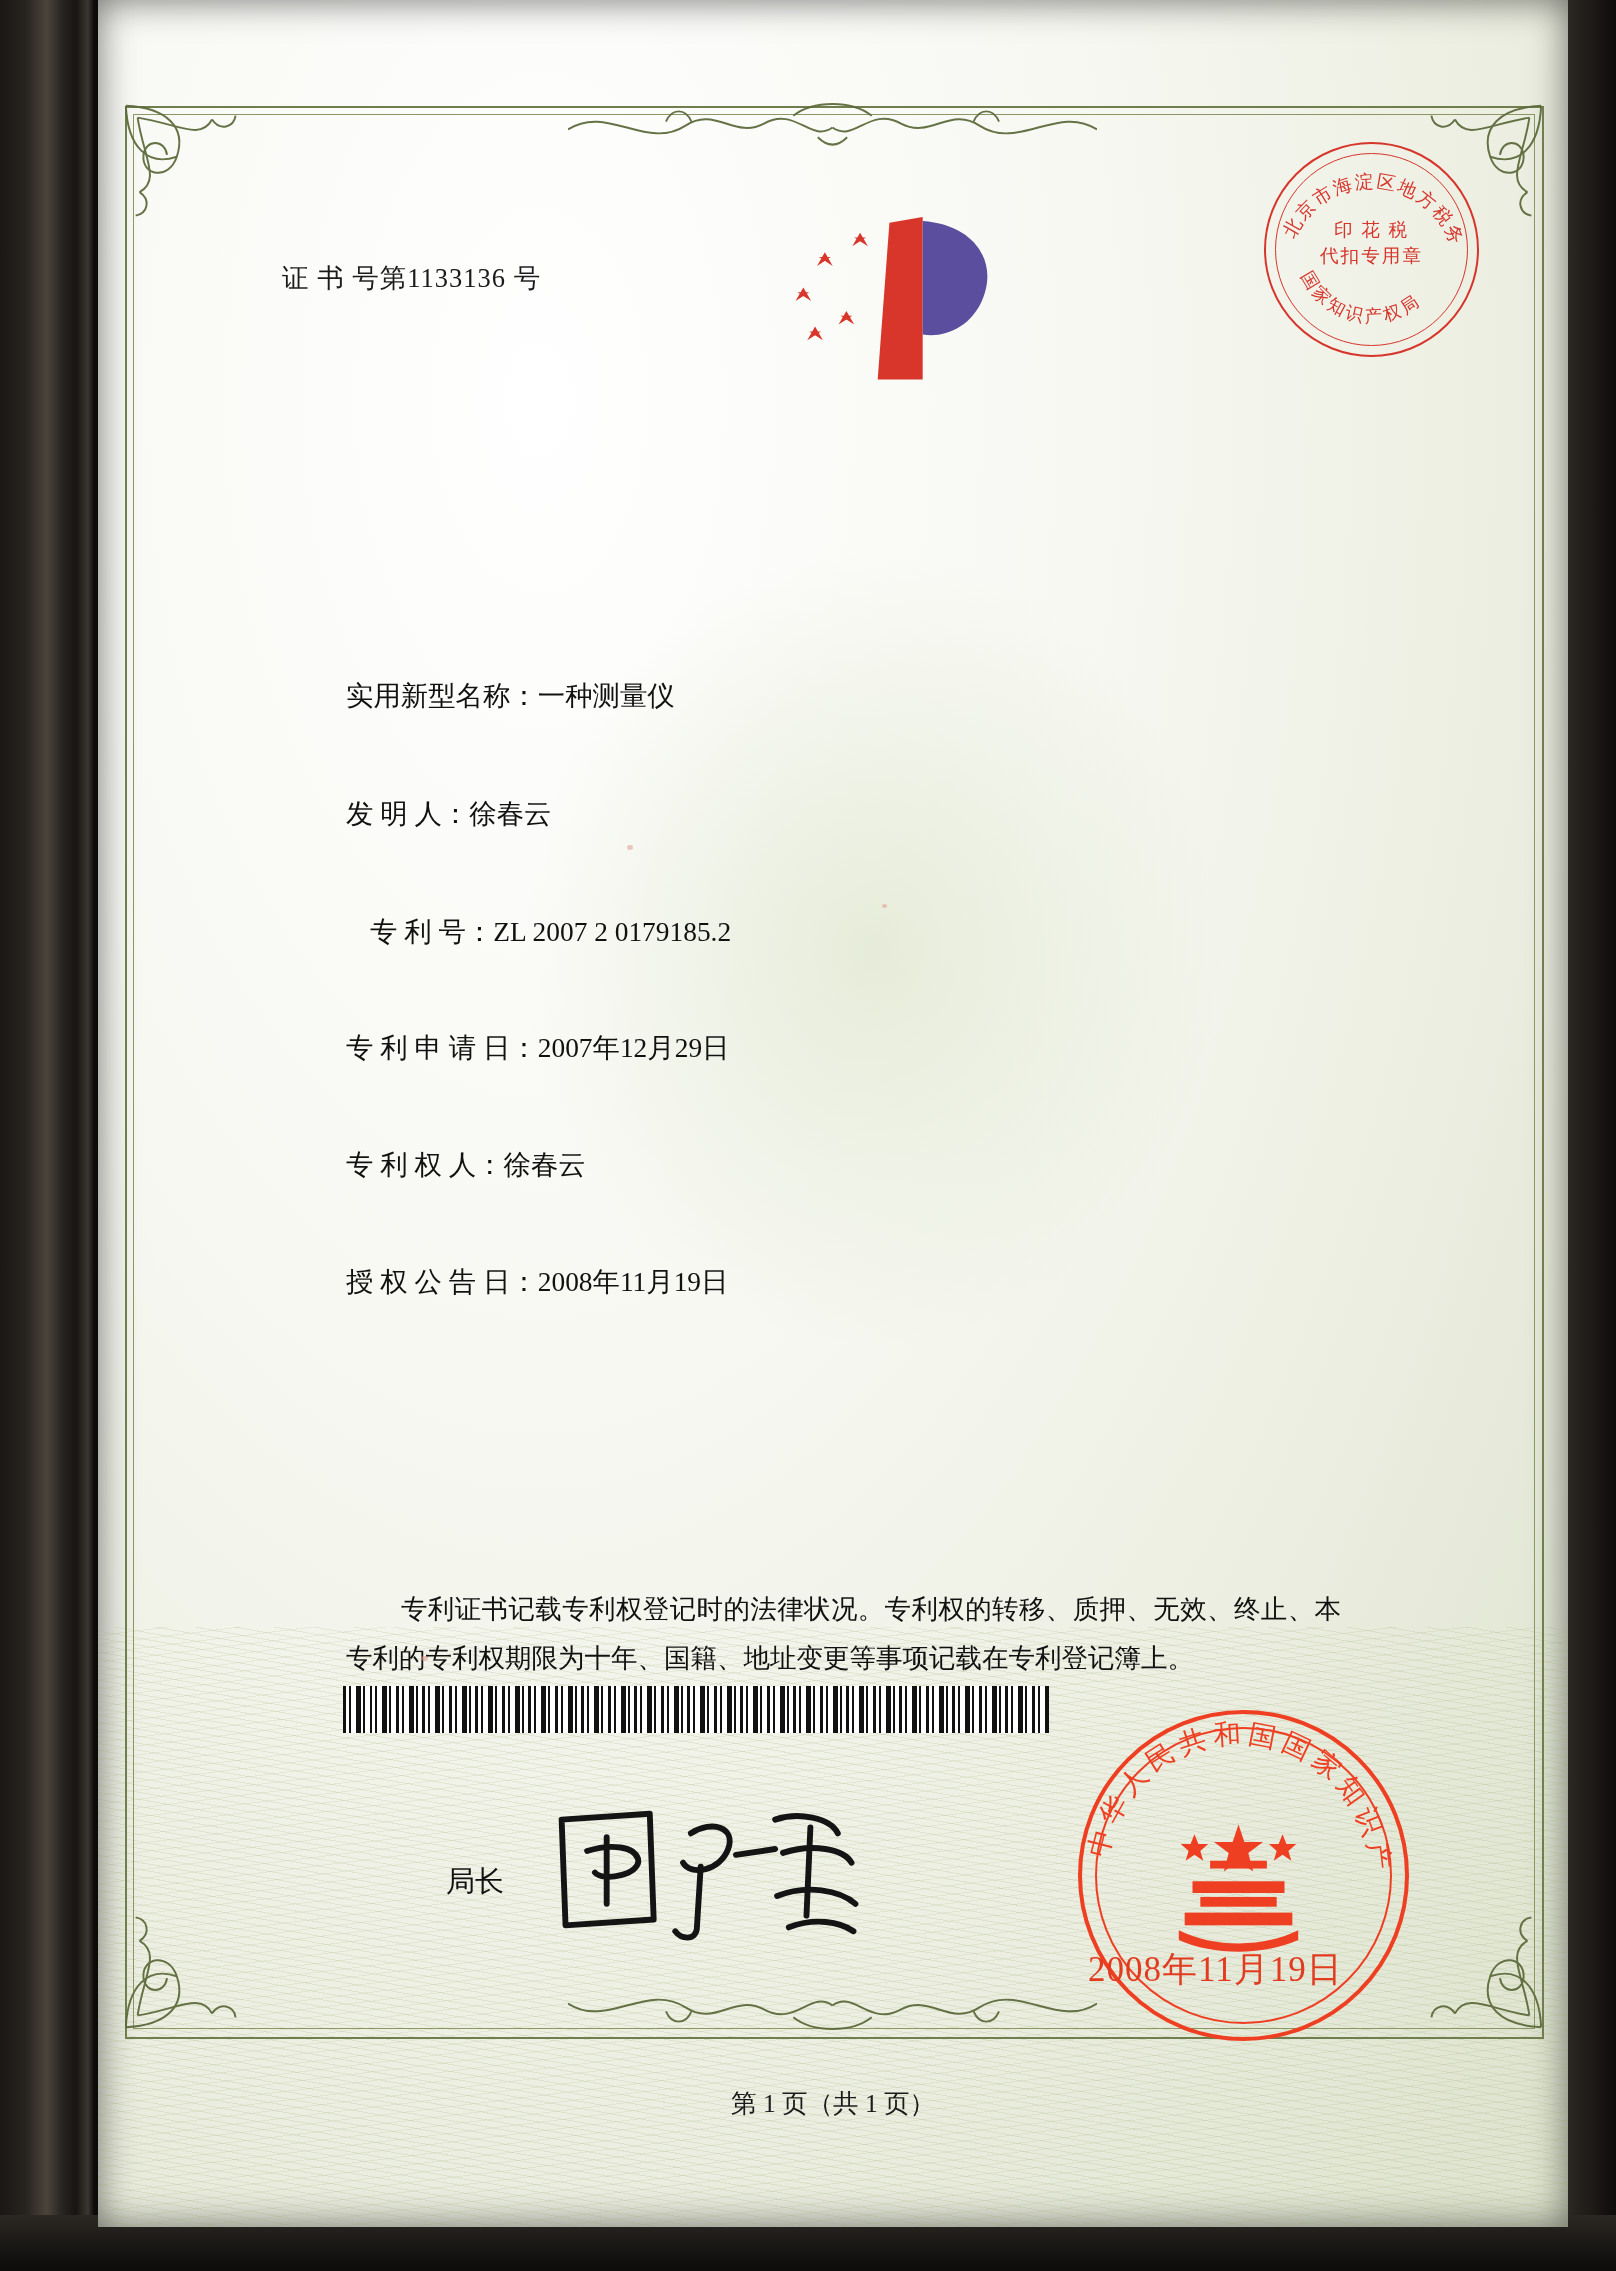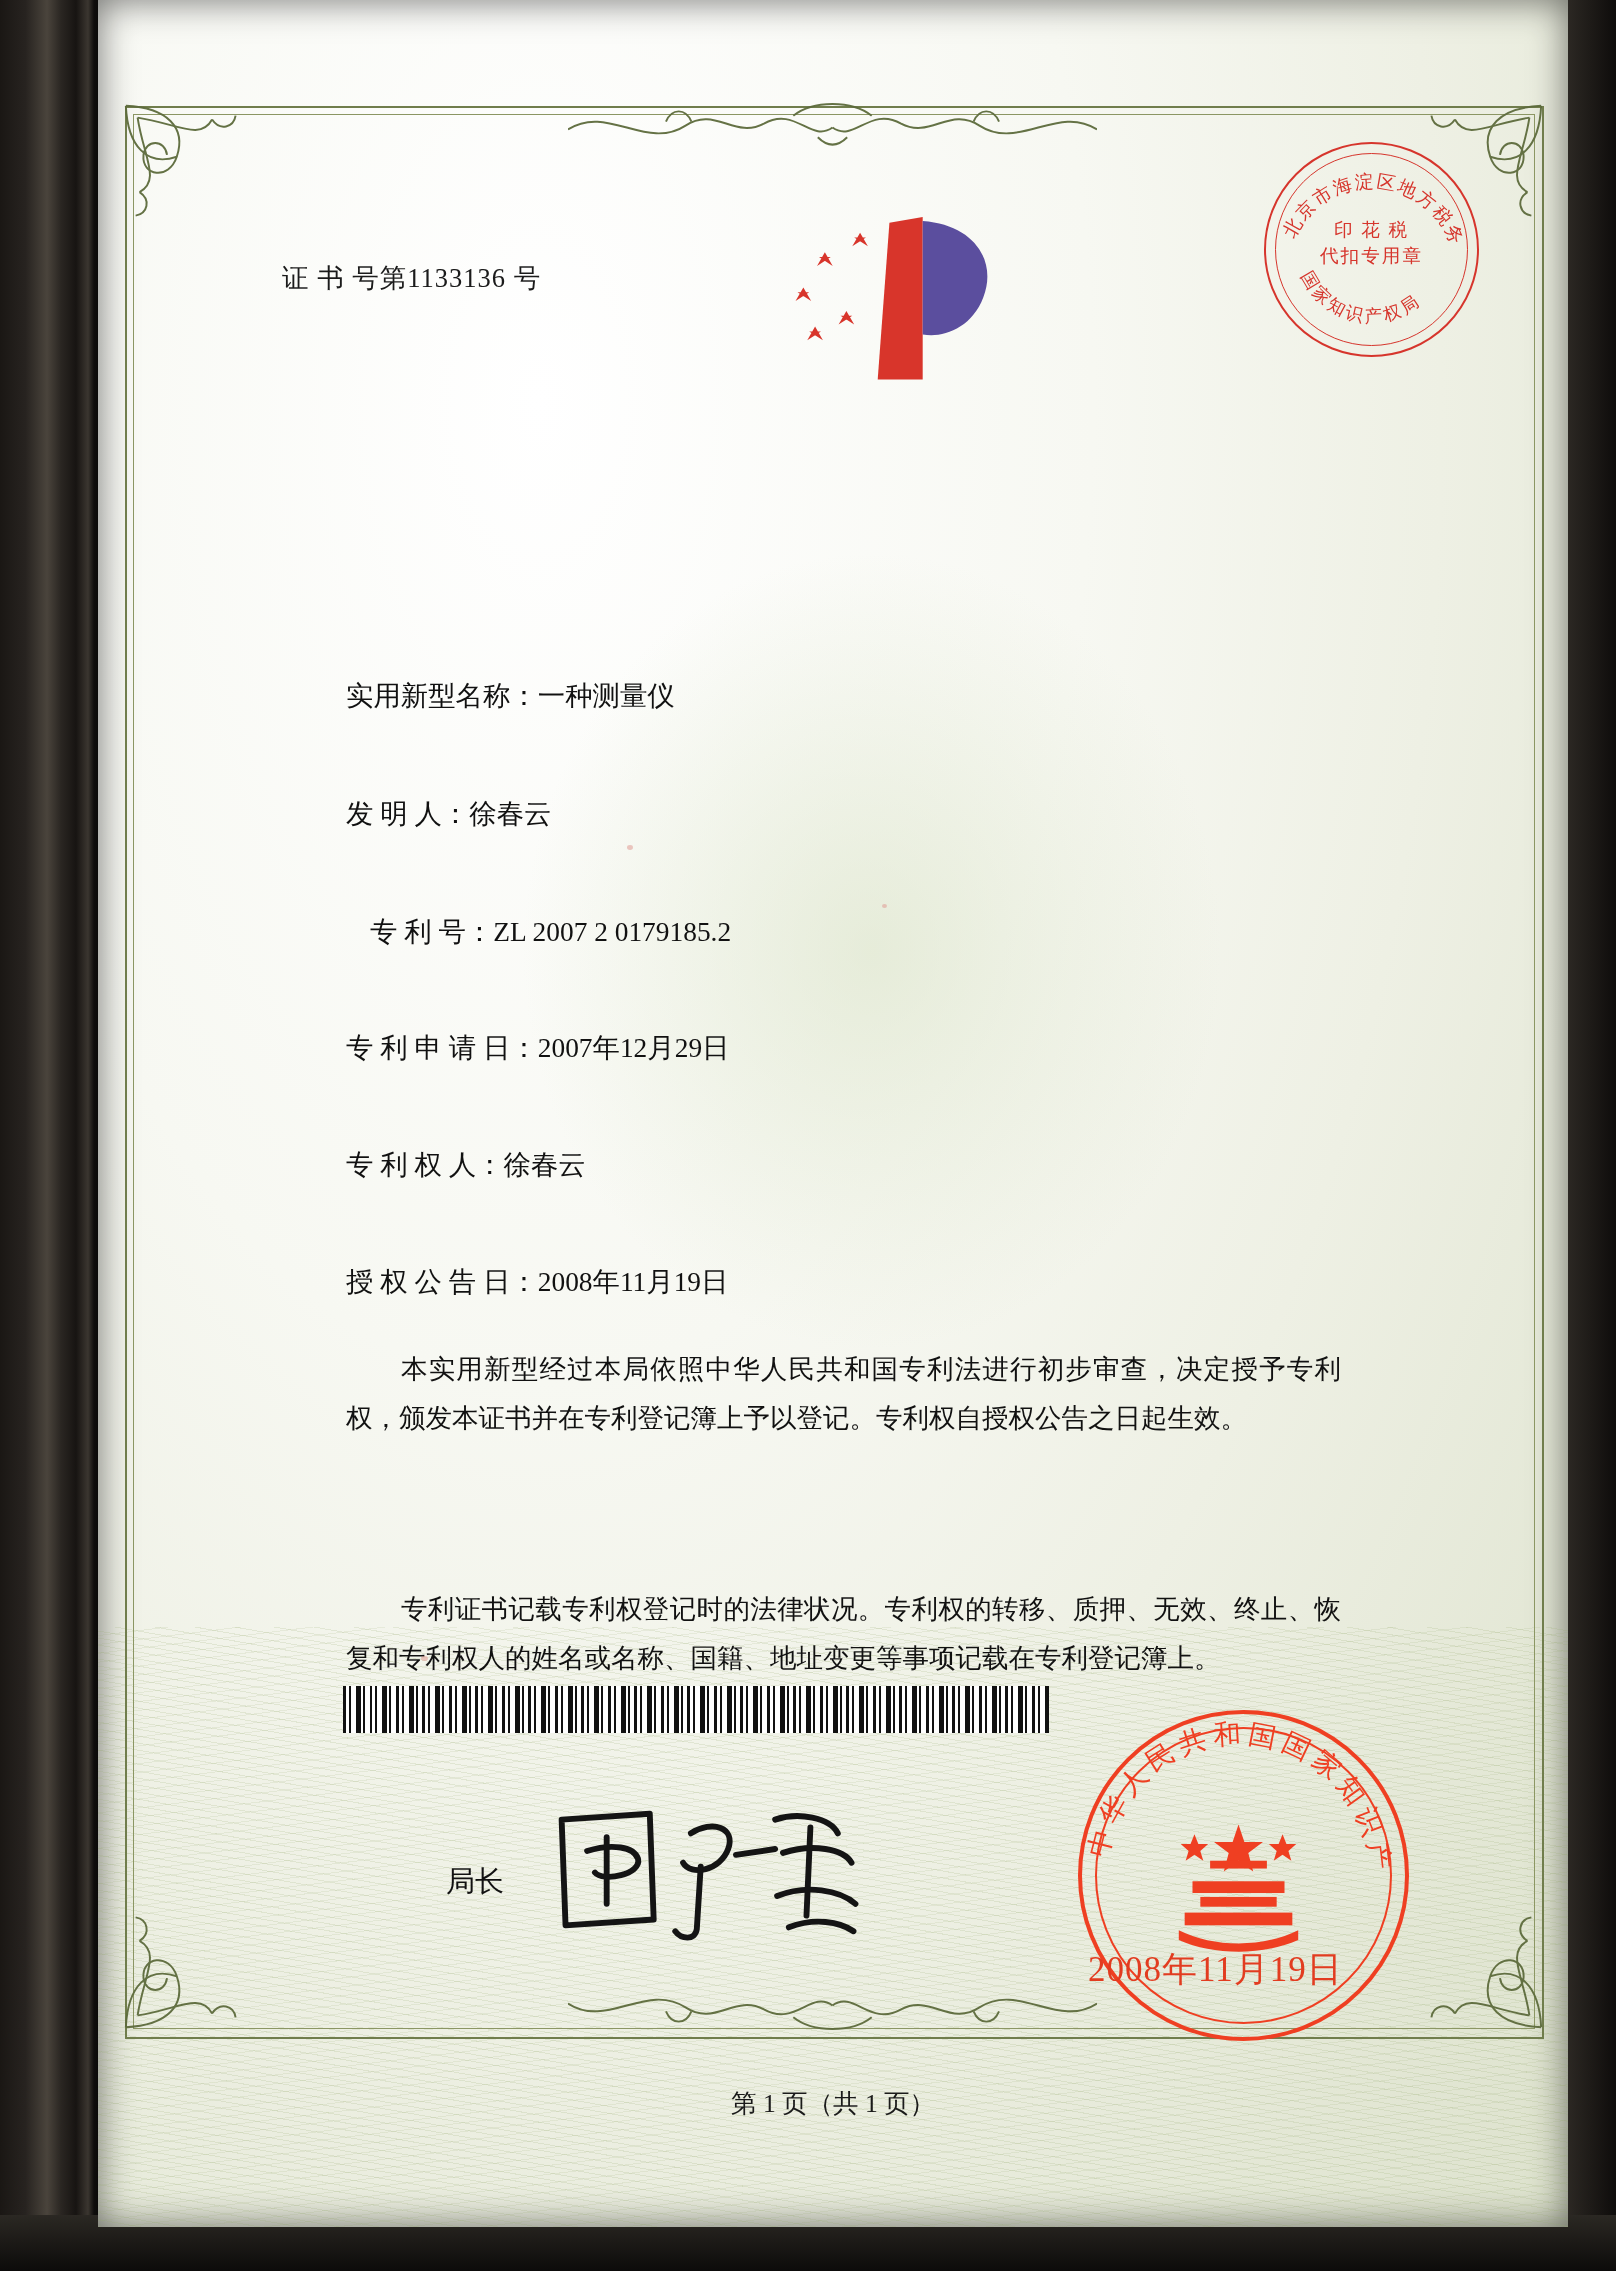--- a/index.html
+++ b/index.html
@@ -282,22 +282,21 @@
     <div class="field" id="f4">
       <span class="lbl">专 利 申 请 日：</span><span class="val">2007年12月29日</span>
     </div>
     <div class="field" id="f5">
       <span class="lbl">专 利 权 人：</span><span class="val">徐春云</span>
     </div>
     <div class="field" id="f6">
       <span class="lbl">授 权 公 告 日：</span><span class="val">2008年11月19日</span>
     </div>
 
-    <div class="para" id="p1">本实用新型经过本局依照中华人民共和国专利法进行初步审查，决定授予专利权，颁发本证书并在专利登记簿上予以登记。专利权自授权公告之日起生效。</div>
-    <div class="para" id="p3">专利证书记载专利权登记时的法律状况。专利权的转移、质押、无效、终止、恢复和专利权人的姓名或名称、国籍、地址变更等事项记载在专利登记簿上。</div>
+    <div class="para" id="p3">专利证书记载专利权登记时的法律状况。专利权的转移、质押、无效、终止、本专利的专利权期限为十年、国籍、地址变更等事项记载在专利登记簿上。</div>
 
     <div id="barcode"></div>
 
     <div id="director-label">局长</div>
 
     <svg id="signature" viewBox="0 0 340 160">
       <g fill="none" stroke="#141414" stroke-width="6" stroke-linecap="round" stroke-linejoin="round">
         <path d="M18 26 L108 20 L112 128 L22 134 Z"></path>
         <path d="M44 58 C 70 50, 92 54, 96 66 C 100 82, 60 90, 52 80"></path>
         <path d="M64 44 L64 112"></path>

